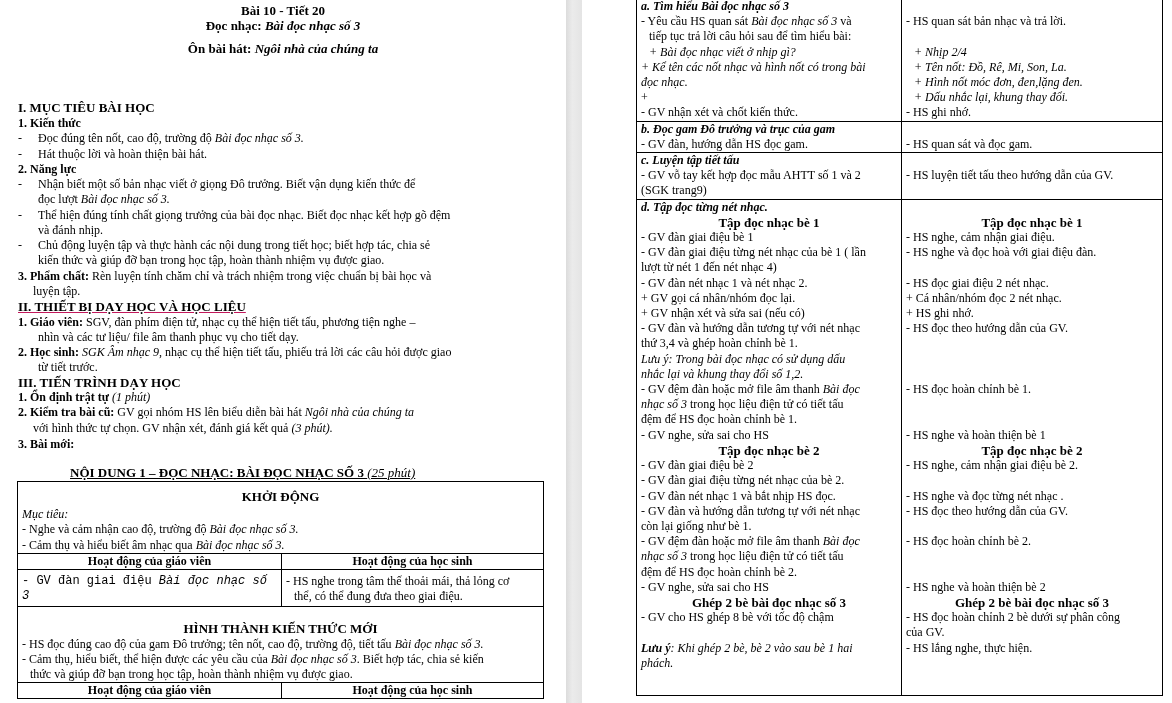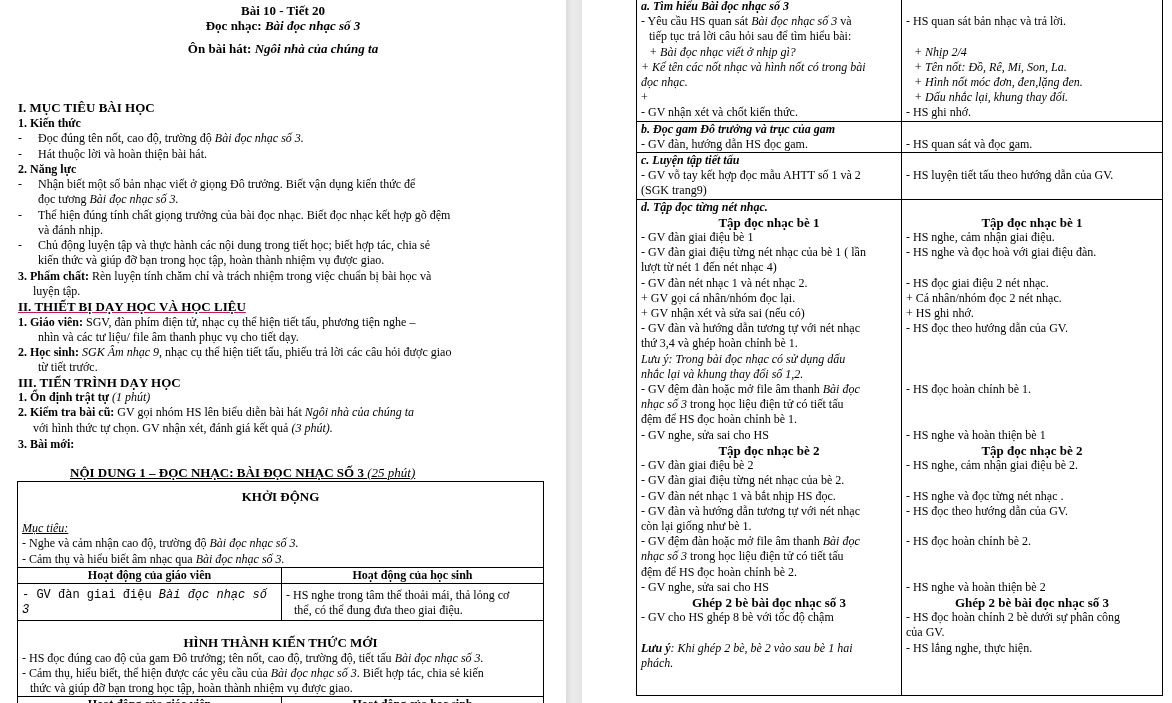--- a/index.html
+++ b/index.html
@@ -34,21 +34,21 @@
   <div class="hdr" style="top:3px;">Bài 10 - Tiết 20</div>
   <div class="hdr" style="top:18px;"><span>Đọc nhạc: </span><i>Bài đọc nhạc số 3</i></div>
   <div class="hdr" style="top:41px;"><span>Ôn bài hát: </span><i>Ngôi nhà của chúng ta</i></div>
 
   <div class="line sec" style="left:18px; top:100px;">I.  MỤC TIÊU BÀI HỌC</div>
   <div class="line b" style="left:18px; top:116px;">1.  Kiến thức</div>
   <div class="line" style="left:18px; top:131px;"><span class="dash">-</span><span>Đọc đúng tên nốt, cao độ, trường độ </span><i>Bài đọc nhạc số 3.</i></div>
   <div class="line" style="left:18px; top:147px;"><span class="dash">-</span><span>Hát thuộc lời và hoàn thiện bài hát.</span></div>
   <div class="line b" style="left:18px; top:162px;">2.  Năng lực</div>
   <div class="line" style="left:18px; top:177px;"><span class="dash">-</span><span>Nhận biết một số bản nhạc viết ở giọng Đô trưởng. Biết vận dụng kiến thức để</span></div>
-  <div class="line" style="left:38px; top:192px;"><span>đọc tương </span><i>Bài đọc nhạc số 3.</i></div>
+  <div class="line" style="left:38px; top:192px;"><span>đọc lượt </span><i>Bài đọc nhạc số 3.</i></div>
   <div class="line" style="left:18px; top:208px;"><span class="dash">-</span><span>Thể hiện đúng tính chất giọng trưởng của bài đọc nhạc. Biết đọc nhạc kết hợp gõ đệm</span></div>
   <div class="line" style="left:38px; top:223px;">và đánh nhịp.</div>
   <div class="line" style="left:38px; top:253px;">kiến thức và giúp đỡ bạn trong học tập, hoàn thành nhiệm vụ được giao.</div>
   <div class="line" style="left:18px; top:238px;"><span class="dash">-</span><span>Chủ động luyện tập và thực hành các nội dung trong tiết học; biết hợp tác, chia sẻ</span></div>
   <div class="line" style="left:18px; top:269px;"><b>3. Phẩm chất: </b><span>Rèn luyện tính chăm chỉ và trách nhiệm trong việc chuẩn bị bài học và</span></div>
   <div class="line" style="left:33px; top:284px;">luyện tập.</div>
 
   <div class="line sec ul" style="left:18px; top:299px;">II. THIẾT BỊ DẠY HỌC VÀ HỌC LIỆU</div>
   <div class="line" style="left:18px; top:315px;"><b>1. Giáo viên: </b><span>SGV, đàn phím điện tử, nhạc cụ thể hiện tiết tấu, phương tiện nghe –</span></div>
   <div class="line" style="left:38px; top:330px;">nhìn và các tư liệu/ file âm thanh phục vụ cho tiết dạy.</div>
@@ -65,21 +65,21 @@
 
   <table class="grid" style="left:17px; top:481px; width:526px;">
     <colgroup>
         <col style="width:264px">
         <col style="width:262px">
       </colgroup>
     <tbody>
         <tr>
       <td colspan="2" style="padding-top:7px; padding-bottom:0;">
         <div class="tabh">KHỞI ĐỘNG</div>
-        <div style="margin-top:17px;text-decoration:underline;" class="i">Mục tiêu:</div>
+        <div style="margin-top:3px;" class="i">Mục tiêu:</div>
         <div class="cellline"><span>- Nghe và cảm nhận cao độ, trường độ </span><i>Bài đọc nhạc số 3.</i></div>
         <div class="cellline"><span>- Cảm thụ và hiểu biết âm nhạc qua </span><i>Bài đọc nhạc số 3.</i></div>
       </td>
     </tr>
     <tr>
       <td class="tabh">Hoạt động của giáo viên</td>
       <td class="tabh">Hoạt động của học sinh</td>
     </tr>
     <tr>
       <td style="padding-top:4px;font-family:Liberation Mono, monospace;"><span>- GV đàn giai điệu </span><i>Bài đọc nhạc số 3</i></td>

